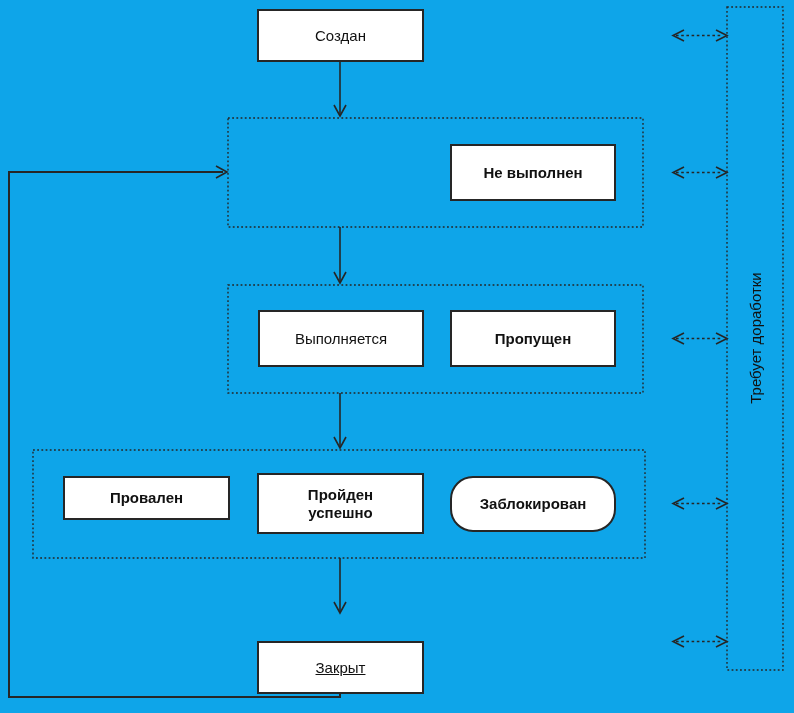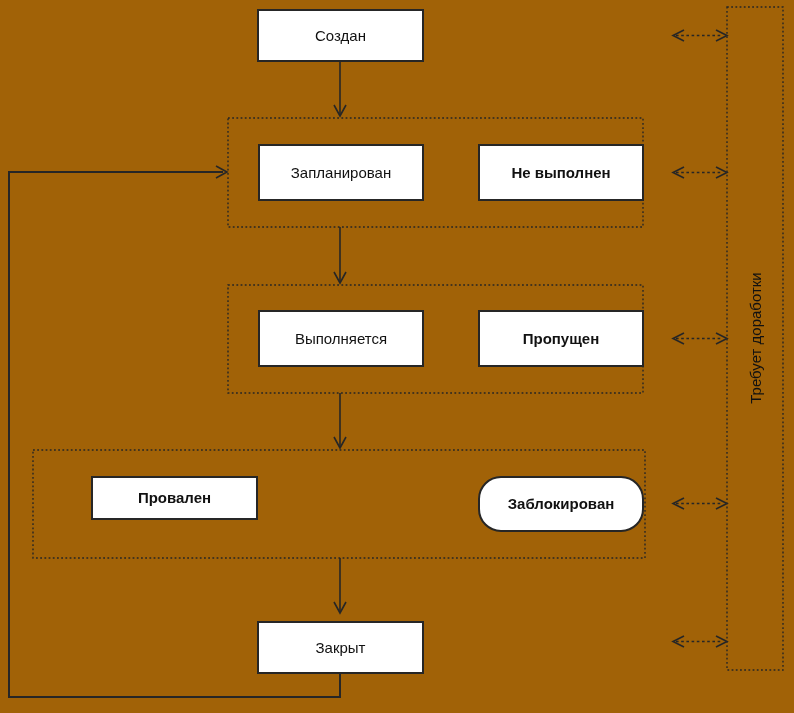--- a/index.html
+++ b/index.html
@@ -4,21 +4,21 @@
 <style>
   html, body {
     margin: 0;
     padding: 0;
     background: #ffffff;
   }
   #stage {
     position: relative;
     width: 794px;
     height: 713px;
-    background: #a16207;
+    background: #0ea5e9;
     font-family: "Liberation Sans", sans-serif;
     color: #111111;
     overflow: hidden;
   }
   #wires {
     position: absolute;
     left: 0;
     top: 0;
   }
   .node {
@@ -26,21 +26,21 @@
     box-sizing: border-box;
     background: #ffffff;
     border: 2px solid #262626;
     display: flex;
     align-items: center;
     justify-content: center;
     text-align: center;
     font-size: 15px;
     line-height: 1.15;
   }
-  .node.bold { font-weight: bold; margin-left: 28px; }
+  .node.bold { font-weight: bold; }
   .node-label { display: inline-block; }
   .node-label.narrow { max-width: 108px; }
   .side-label {
     position: absolute;
     left: 755px;
     top: 338px;
     transform: translate(-50%, -50%) rotate(-90deg);
     white-space: nowrap;
     font-size: 15px;
     color: #111111;
@@ -133,44 +133,44 @@
       <line class="dashed-line" x1="676" y1="641.5" x2="722" y2="641.5"></line>
       <path class="arrow-head" d="M684 636 L673 641.5 L684 647"></path>
       <path class="arrow-head" d="M716 636 L727 641.5 L716 647"></path>
     </g>
   </svg>
 
   <div class="node" style="left:257px; top:9px; width:167px; height:53px;">
     <span class="node-label">Создан</span>
   </div>
 
-  <div class="node" style="left:258px; top:144px; width:166px; height:57px;">
-    <span class="node-label">Запланирован</span>
-  </div>
 
   <div class="node bold" style="left:450px; top:144px; width:166px; height:57px;">
     <span class="node-label">Не выполнен</span>
   </div>
 
   <div class="node" style="left:258px; top:310px; width:166px; height:57px;">
     <span class="node-label">Выполняется</span>
   </div>
 
   <div class="node bold" style="left:450px; top:310px; width:166px; height:57px;">
     <span class="node-label">Пропущен</span>
   </div>
 
   <div class="node bold" style="left:63px; top:476px; width:167px; height:44px;">
     <span class="node-label">Провален</span>
   </div>
 
+  <div class="node bold" style="left:257px; top:473px; width:167px; height:61px;">
+    <span class="node-label narrow">Пройден успешно</span>
+  </div>
 
   <div class="node bold" style="left:450px; top:476px; width:166px; height:56px;border-radius:23px;">
     <span class="node-label">Заблокирован</span>
   </div>
 
-  <div class="node" style="left:257px; top:621px; width:167px; height:53px;">
+  <div class="node" style="left:257px; top:641px; width:167px; height:53px;text-decoration:underline;">
     <span class="node-label">Закрыт</span>
   </div>
 
   <div class="side-label">Требует доработки</div>
 
 </div>
 
 </body></html>

